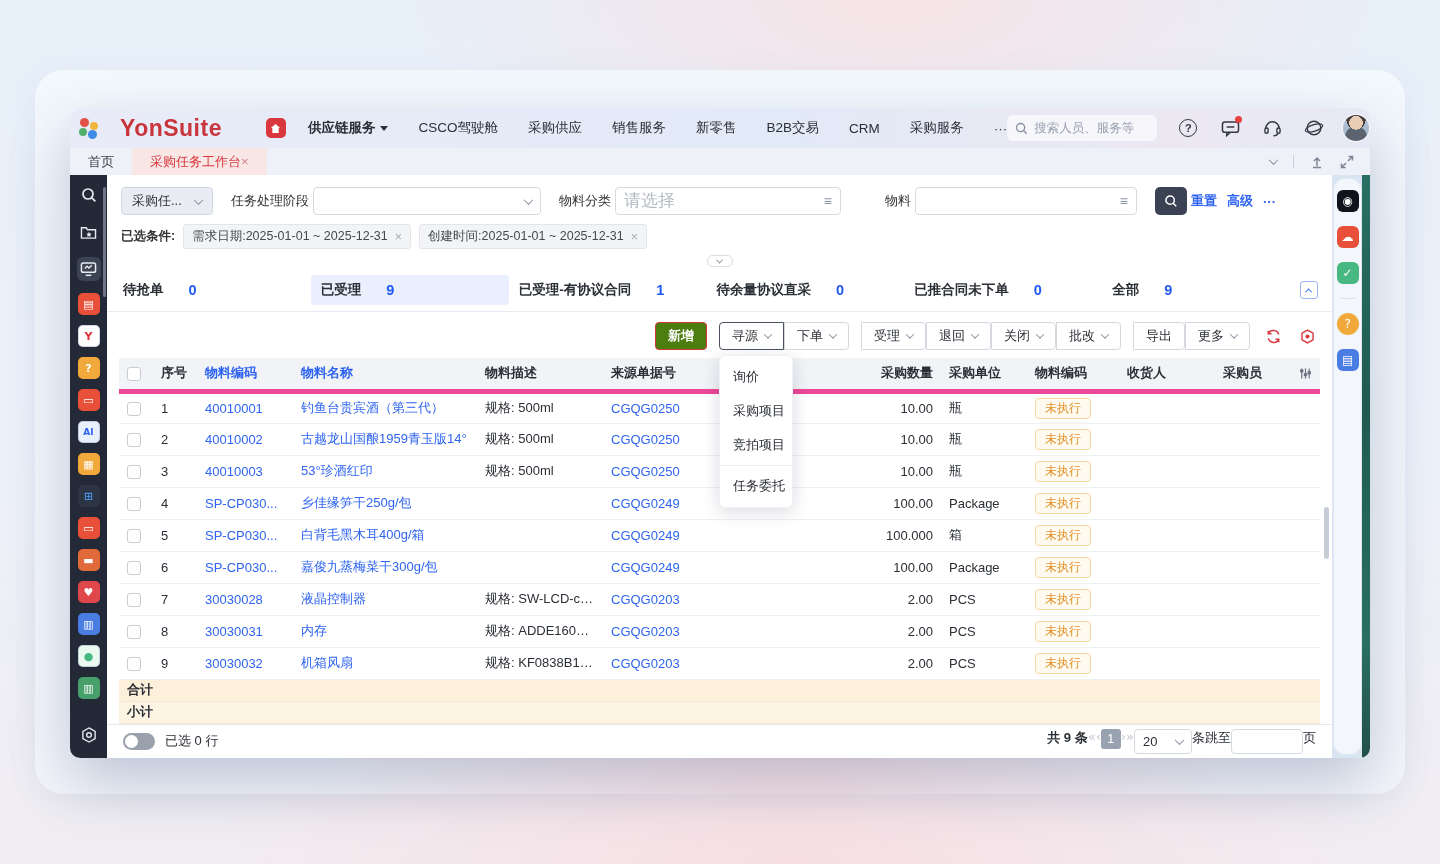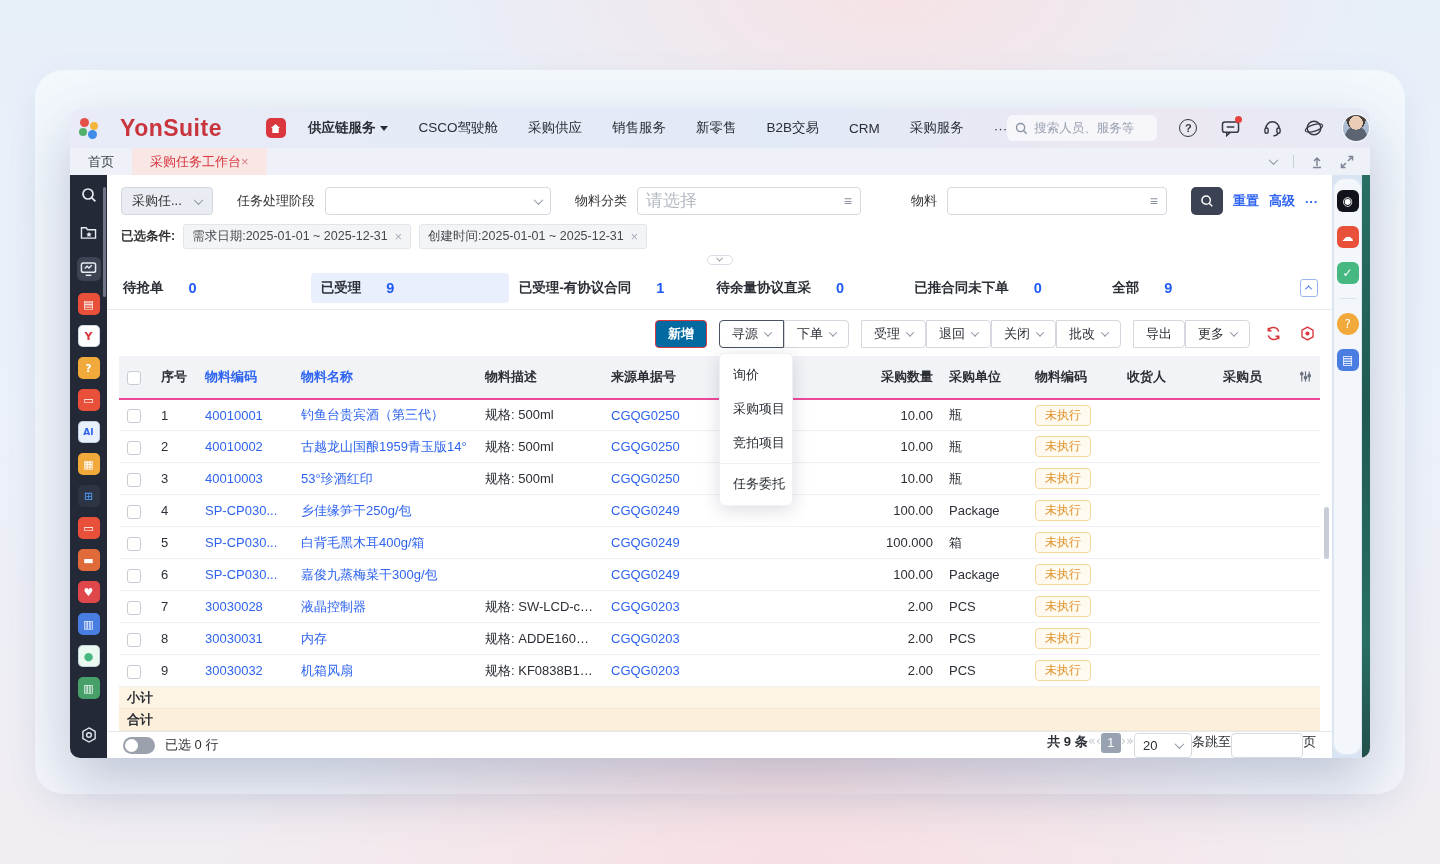--- a/index.html
+++ b/index.html
@@ -91,21 +91,21 @@
   .rail-wrap { width:38px; flex:0 0 38px; display:flex; background:#d9e4f2; }
   .rail { width:30px; display:flex; flex-direction:column; align-items:center; padding:12px 0; gap:14px;
     background:#f3f7fc; border-radius:12px; margin:3px 0 3px 1px; box-shadow:inset 0 0 0 1px rgba(210,220,235,.6); }
   .rail-tile { width:22px; height:22px; border-radius:6px; display:flex; align-items:center; justify-content:center;
     font-size:12px; color:#fff; cursor:pointer; font-family:"DejaVu Sans",sans-serif; }
   .rail-div { width:16px; height:1px; background:#dde3ee; }
   .teal-strip { width:8px; margin-left:auto; background:linear-gradient(180deg,#2a6f63,#1f5a51 40%,#2a6f63 80%,#224f49); }
   
   .content { flex:1; background:#fff; position:relative; display:flex; flex-direction:column; min-width:0; }
   
-  .filter-row { display:flex; align-items:center; padding:12px 14px 0 14px; gap:10px; font-size:13px; color:#333; }
+  .filter-row { display:flex; align-items:center; padding:12px 14px 0 14px; gap:4px; font-size:13px; color:#333; }
   .entity-select { background:#e9ecf2; border:1px solid #d3d8e0; border-radius:4px; height:28px; display:flex; align-items:center;
     gap:10px; padding:0 10px; color:#333; cursor:pointer; min-width:92px; justify-content:space-between; }
   .f-label { margin-left:14px; white-space:nowrap; }
   .f-select, .f-input { height:28px; border:1px solid #d5d9e0; border-radius:4px; background:#fff; display:flex; align-items:center;
     padding:0 8px; justify-content:space-between; color:#333; }
   .f-input input { border:none; outline:none; font-size:17px; width:100%; color:#333; font-family:"Liberation Sans","DejaVu Sans",sans-serif;}
   .f-input input::placeholder { color:#b4bac4; }
   .list-glyph { color:#8a93a2; font-size:14px; margin-left:6px; }
   .search-btn { width:32px; height:28px; background:#3b4254; border-radius:5px; display:flex; align-items:center; justify-content:center; margin-left:14px; cursor:pointer; flex:0 0 32px;}
   .filter-links { display:flex; gap:10px; align-items:center; color:#2e64f0; font-size:13px; font-weight:bold; white-space:nowrap; }
@@ -124,38 +124,38 @@
     padding:6px 10px; margin-bottom:6px; border-radius:4px; cursor:pointer; white-space:nowrap; }
   .status-tab .cnt { color:#1f5af5; font-size:14.5px; }
   .status-tab.active { background:#e9effc; }
   .collapse-up { width:18px; height:18px; border:1px solid #9db6f0; border-radius:3px; color:#2e64f0;
     display:flex; align-items:center; justify-content:center; margin-bottom:6px; cursor:pointer; flex:0 0 18px;}
   
   .toolbar { display:flex; justify-content:flex-end; align-items:center; gap:12px; padding:10px 14px 8px; }
   .btn { height:28px; border:1px solid #d5d8de; background:#fff; border-radius:4px; font-size:13px; color:#2b2f36;
     display:flex; align-items:center; gap:7px; padding:0 12px; cursor:pointer; white-space:nowrap;
     font-family:"Liberation Sans","DejaVu Sans",sans-serif;}
-  .btn.primary { background:#0369a1; border-color:#d9363e; color:#fff; font-weight:bold; }
+  .btn.primary { background:#4d7c0f; border-color:#d9363e; color:#fff; font-weight:bold; }
   .btn-group { display:flex; }
   .btn-group .btn { border-radius:0; margin-left:-1px; }
   .btn-group .btn:first-child { border-radius:4px 0 0 4px; margin-left:0; }
   .btn-group .btn:last-child { border-radius:0 4px 4px 0; }
   .btn.open { border-color:#4a5160; z-index:3; position:relative; }
   .btn-wrap { position:relative; }
   .tool-icon { width:22px; height:22px; display:flex; align-items:center; justify-content:center; color:#d9363e; cursor:pointer; }
   
   .dropdown { position:absolute; left:0; top:33px; width:74px; background:#fff; border-radius:6px; z-index:50;
     box-shadow:0 4px 18px rgba(30,40,70,0.16); border:1px solid #f0f1f4; padding:4px 0; }
   .dropdown .mi { font-size:13px; color:#2b2f36; padding:8px 13px; cursor:pointer; white-space:nowrap; }
   .dropdown .mdiv { height:1px; background:#eceef2; margin:3px 0; }
   
   .table-wrap { padding:0; }
   table { border-collapse:collapse; table-layout:fixed; width:1201px; margin:0 0 0 12px; font-size:13px; }
-  thead th { background:#f1f3f6; border-bottom:2px solid #ec4899; height:33px; font-weight:bold; color:#2b2f36;
-    text-align:left; padding:12px 8px; overflow:hidden; white-space:nowrap; }
+  thead th { background:#f1f3f6; border-bottom:5px solid #ec4899; height:33px; font-weight:bold; color:#2b2f36;
+    text-align:left; padding:4px 8px; overflow:hidden; white-space:nowrap; }
   thead th.link-head { color:#2e64f0; }
   thead th.num, td.num { text-align:right; }
   tbody td { height:32px; border-bottom:1px solid #eef0f3; padding:0 8px; color:#2b2f36; overflow:hidden; white-space:nowrap; text-overflow:ellipsis; }
   td .link { color:#2e64f0; cursor:pointer; }
   .cbx { width:14px; height:14px; border:1px solid #c6cbd4; border-radius:3px; background:#fff; display:inline-block; vertical-align:middle; cursor:pointer;}
   .badge { display:inline-block; background:#fefaf0; border:1px solid #f3d89b; color:#e0922a; border-radius:4px;
     font-size:12px; padding:2px 9px; line-height:15px; }
   tr.summary td { height:22px; background:#fdf4e4; border-bottom:1px solid #f4e8d2; font-weight:bold; color:#2b2f36; font-size:13px; }
   tr.summary.total td { background:#fcf0da; }
   .buyer-head { display:flex; align-items:center; justify-content:space-between; }
@@ -657,26 +657,26 @@
                 <td><span class="link">机箱风扇</span></td>
                 <td>规格: KF0838B1MK-R</td>
                 <td><span class="link">CGQG0203</span></td>
                 <td></td>
                 <td class="num">2.00</td>
                 <td>PCS</td>
                 <td><span class="badge">未执行</span></td>
                 <td></td>
                 <td></td>
               </tr>
+              <tr class="summary total">
+                <td colspan="7">合计</td>
+                <td colspan="5"></td>
+              </tr>
               <tr class="summary ">
                 <td colspan="7">小计</td>
-                <td colspan="5"></td>
-              </tr>
-              <tr class="summary total">
-                <td colspan="7">合计</td>
                 <td colspan="5"></td>
               </tr>
             </tbody>
           </table>
       </div>
 
       <div class="tbl-scroll"></div>
 
       <div class="footer">
         <div class="toggle">

